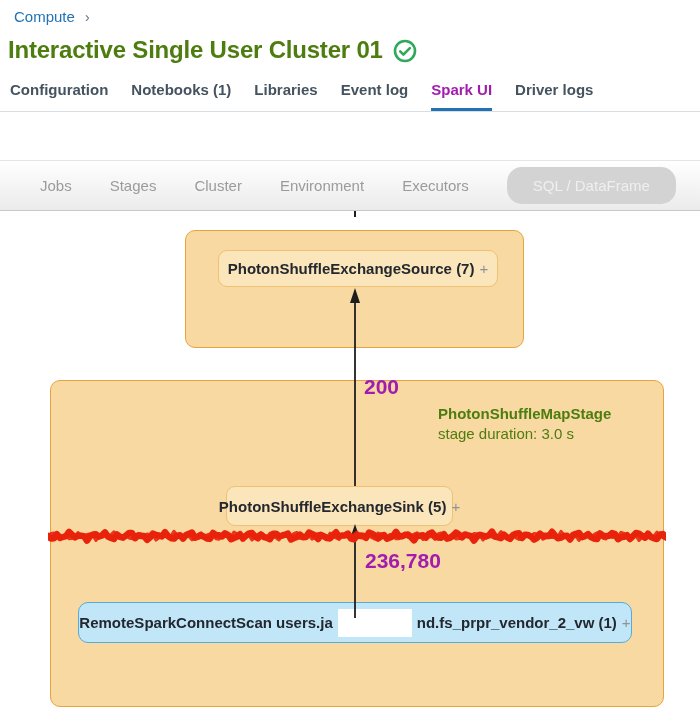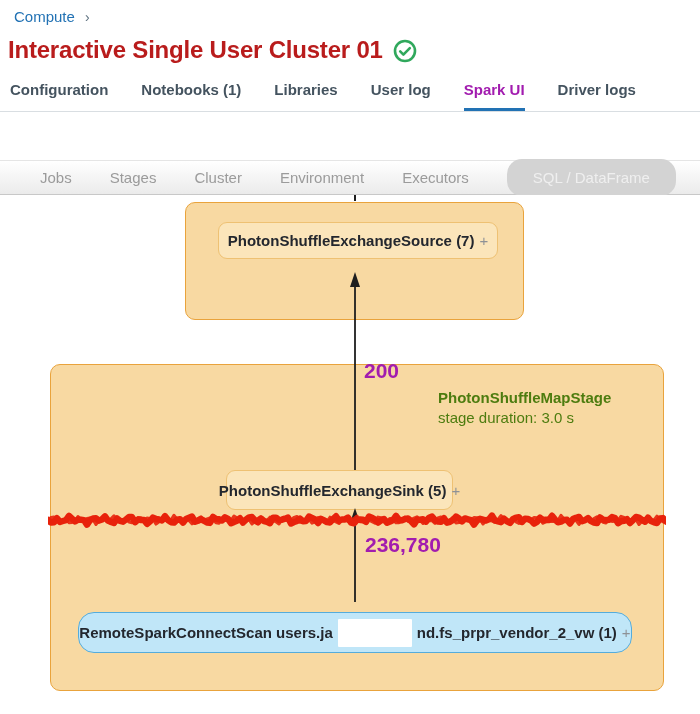--- a/index.html
+++ b/index.html
@@ -10,47 +10,47 @@
     --marker_red:#e8220b; --arrow_black:#1e1e1e;
   }
   *{box-sizing:border-box;margin:0;padding:0}
   html,body{width:700px;height:714px;overflow:hidden;background:#fff;
     font-family:"Liberation Sans","DejaVu Sans",sans-serif;}
   
   .breadcrumb{margin:8px 0 0 14px;font-size:15px;display:flex;align-items:center;gap:10px}
   .crumb{color:var(--accent_blue);text-decoration:none;cursor:pointer}
   .crumb-sep{color:#5f7281;font-size:14px}
   .title-row{display:flex;align-items:center;gap:10px;margin:11px 0 0 8px}
-  .title-row h1{font-size:24px;font-weight:700;color:#b91c1c;letter-spacing:-.2px}
+  .title-row h1{font-size:24px;font-weight:700;color:#4d7c0f;letter-spacing:-.2px}
   .status-icon{display:inline-flex;margin-top:2px}
-  .tabs{display:flex;gap:33px;margin-top:17px;padding-left:10px;
+  .tabs{display:flex;gap:23px;margin-top:17px;padding-left:10px;
     border-bottom:1px solid #d9dee2;font-size:15px;font-weight:700;color:#44535f}
   .tab{padding-bottom:13px;cursor:pointer;white-space:nowrap}
   .tab.active{color:#a21caf;box-shadow:inset 0 -3px 0 var(--accent_blue)}
   
-  .spark-nav{margin-top:48px;height:35px;display:flex;align-items:center;
+  .spark-nav{margin-top:48px;height:51px;display:flex;align-items:center;
     padding-left:40px;gap:38px;background:linear-gradient(#ffffff,#ebebeb);
     border-top:1px solid #e5e5e5;border-bottom:1px solid #c8c8c8;
     font-size:15px;color:#9b9b9b}
   .snav-item{cursor:pointer;white-space:nowrap}
   .snav-item.pill{background:#d3d3d3;color:#efefef;padding:10px 26px;border-radius:15px}
   
   .canvas{position:relative;width:700px;height:518px;background:#fff}
   .edge-stub{position:absolute;left:354px;top:0;width:2px;height:6px;background:var(--arrow_black);z-index:6}
   .stage-box{position:absolute;background:var(--stage_fill);
     border:1.5px solid var(--stage_border);border-radius:10px;z-index:1}
-  .box-upstream{left:185px;top:7px;width:339px;height:118px}
+  .box-upstream{left:185px;top:19px;width:339px;height:118px}
   .box-map{left:50px;top:169px;width:614px;height:327px}
   .op-node{position:absolute;display:flex;align-items:center;justify-content:center;gap:5px;
     background:var(--node_fill);border:1.5px solid var(--node_border);border-radius:9px;
     font-size:15px;font-weight:700;color:#23272e;cursor:pointer;z-index:5;white-space:pre}
   .node-source{left:32px;top:19px;width:280px;height:37px}
   .node-sink{left:226px;top:275px;width:227px;height:40px}
-  .node-scan{left:78px;top:417px;width:554px;height:41px;
-    background:var(--scan_fill);border-color:var(--scan_border);border-radius:16px}
+  .node-scan{left:78px;top:391px;width:554px;height:41px;
+    background:var(--scan_fill);border-color:var(--scan_border);border-radius:10px}
   .plus{font-weight:400;color:#8e9196}
   .redact{display:inline-block;width:74px;height:28px;background:#fff;border-radius:1px}
   .stage-meta{position:absolute;left:387px;top:23px;line-height:20px;font-size:15px;color:#4d7c0f;z-index:4}
   .stage-title{font-weight:700}
   .edge-label{position:absolute;font-size:21px;font-weight:700;color:#a21caf;z-index:8}
   .label-200{left:364px;top:164px}
   .label-146717{left:365px;top:338px}
   .arrows{position:absolute;left:0;top:0;width:700px;height:518px;z-index:6;pointer-events:none}
   .scribble{position:absolute;left:48px;top:314px;width:618px;height:22px;z-index:7;pointer-events:none}
 </style>
@@ -71,21 +71,21 @@
         <circle cx="12" cy="12" r="10" fill="#ffffff" stroke="var(--status_green)" stroke-width="2.6"></circle>
         <path d="M7.2 12.4 l3.2 3.2 L16.8 9.2" fill="none" stroke="var(--status_green)" stroke-width="2.6" stroke-linecap="round" stroke-linejoin="round"></path>
       </svg>
     </span>
   </div>
 
   <nav class="tabs">
     <div class="tab">Configuration</div>
     <div class="tab">Notebooks (1)</div>
     <div class="tab">Libraries</div>
-    <div class="tab">User log</div>
+    <div class="tab">Event log</div>
     <div class="tab active">Spark UI</div>
     <div class="tab">Driver logs</div>
   </nav>
 
   <nav class="spark-nav">
     <div class="snav-item">Jobs</div>
     <div class="snav-item">Stages</div>
     <div class="snav-item">Cluster</div>
     <div class="snav-item">Environment</div>
     <div class="snav-item">Executors</div>

